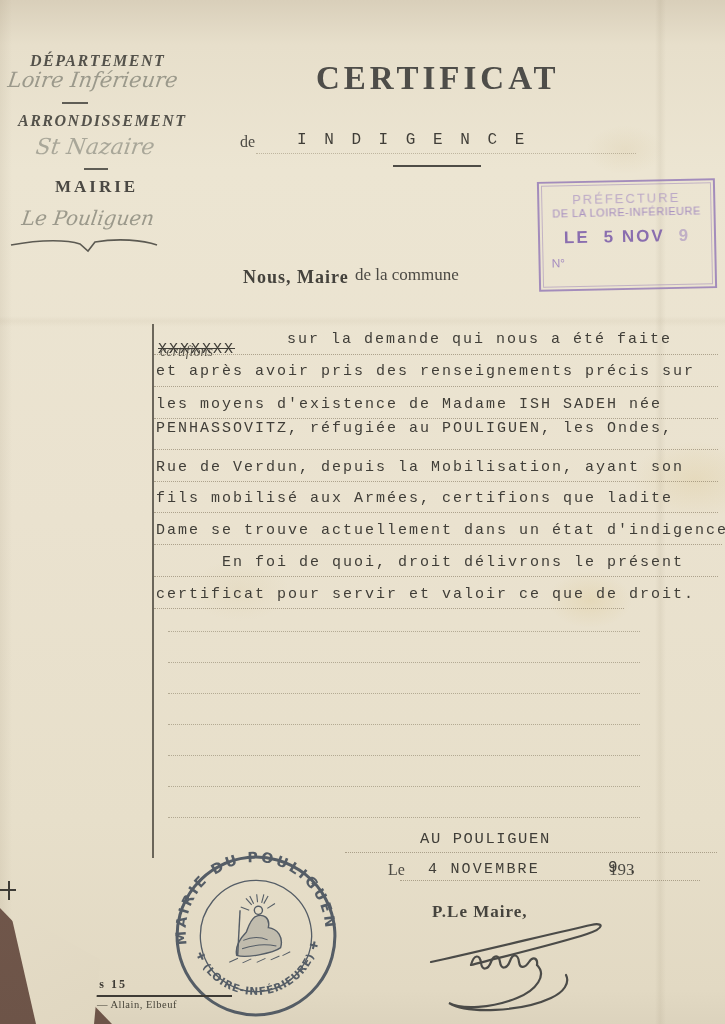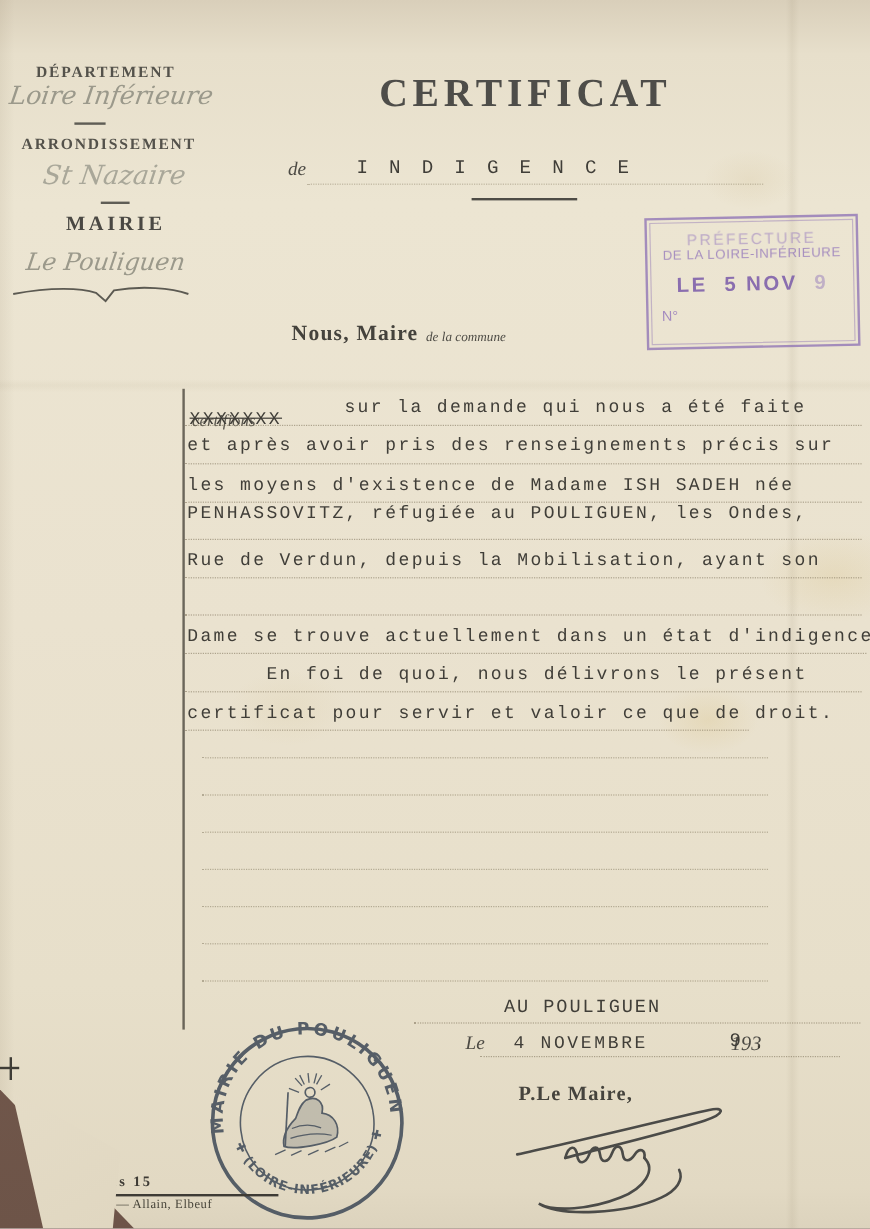--- a/index.html
+++ b/index.html
@@ -23,24 +23,24 @@
       linear-gradient(180deg,#d9cfba 0px,#e7dfcb 45px,#ece5d2 170px,#eae2cf 520px,#e7dfca 820px,#e2d9c3 990px,#dcd3bd 1024px);
   }
   #flap{
     position:absolute;inset:0;
     clip-path:polygon(10px 910px,100px 960px,94px 1024px,36px 1024px);
     background:linear-gradient(150deg,#f2ecdb 0%,#e8e0cc 55%,#d6cbb2 100%);
     filter:drop-shadow(2px 2px 2px rgba(60,40,20,.4));
   }
   .abs{position:absolute;white-space:nowrap;}
   
-  .printcaps{font-family:"Liberation Serif",serif;color:#54524b;letter-spacing:1.5px;font-size:13px;font-weight:bold;}
+  .printcaps{font-family:"Liberation Serif",serif;color:#54524b;letter-spacing:1.5px;font-size:16px;font-weight:bold;font-style:italic;}
   .script{font-family:"DejaVu Serif",serif;font-style:italic;color:#9b998b;transform:skewX(-8deg);}
   .typed{font-family:"Liberation Mono",monospace;font-size:15px;letter-spacing:2px;color:#403e38;}
-  .ital{font-family:"Liberation Serif",serif;font-style:italic;color:#4c4a44;}
+  .ital{font-family:"Liberation Serif",serif;color:#4c4a44;}
   .dotrule{position:absolute;height:0;border-top:1.3px dotted rgba(122,110,86,.55);}
   .blankrule{position:absolute;height:0;border-top:1.3px dotted rgba(122,110,86,.48);}
   .shortbar{position:absolute;background:#5f5d55;height:2px;}
   
   #prefstamp{
     position:absolute;left:538px;top:180px;width:174px;height:106px;
     border:2.5px solid rgba(133,103,178,.70);transform:rotate(-1.2deg);
     color:#8a68b5;font-family:"Liberation Sans",sans-serif;
   }
   #prefstamp .inner{position:absolute;inset:2px;border:1px solid rgba(133,103,178,.40);
@@ -96,37 +96,38 @@
       <div class="l3">
         <span>LE</span>
         <span>5 NOV</span>
         <span class="faint">9</span>
       </div>
       <div class="l4">N°</div>
     </div>
   </div>
 
   <div class="abs" style="left:243px;top:267px;font-size:18px;font-weight:bold;letter-spacing:1px;color:#44423c;font-family:'Liberation Serif',serif;">Nous, Maire</div>
-  <div class="abs ital" style="left:355px;top:275px;font-size:11px;">de la commune</div>
+  <div class="abs ital" style="left:355px;top:265px;font-size:17px;">de la commune</div>
 
   <div class="marginline"></div>
 
   <div class="abs typed" style="left:158px;top:331px;">
     <span class="strikewrap">
       <span class="strikeword">certifions</span>
       <span class="strikex typed">XXXXXXX</span>
     </span>
     <span style="margin-left:30px;">sur la demande qui nous a été faite</span>
   </div>
   <div class="abs typed" style="left:156px;top:396px;">les moyens d'existence de Madame ISH SADEH née</div>
   <div class="abs typed" style="left:156px;top:363px;">et après avoir pris des renseignements précis sur</div>
   <div class="abs typed" style="left:156px;top:420px;">PENHASSOVITZ, réfugiée au POULIGUEN, les Ondes,</div>
   <div class="abs typed" style="left:156px;top:459px;">Rue de Verdun, depuis la Mobilisation, ayant son</div>
+  <div class="abs typed" style="left:156px;top:490px;">fils mobilisé aux Armées, certifions que ladite</div>
   <div class="abs typed" style="left:156px;top:522px;">Dame se trouve actuellement dans un état d'indigence</div>
-  <div class="abs typed" style="left:222px;top:554px;">En foi de quoi, nous délivrons le présent</div>
+  <div class="abs typed" style="left:222px;top:554px;">En foi de quoi, droit délivrons le présent</div>
   <div class="abs typed" style="left:156px;top:586px;">certificat pour servir et valoir ce que de droit.</div>
 
   <div class="dotrule" style="left:154px;top:354px;width:564px;"></div>
   <div class="dotrule" style="left:154px;top:386px;width:564px;"></div>
   <div class="dotrule" style="left:154px;top:418px;width:564px;"></div>
   <div class="dotrule" style="left:154px;top:449px;width:564px;"></div>
   <div class="dotrule" style="left:154px;top:481px;width:564px;"></div>
   <div class="dotrule" style="left:154px;top:512px;width:564px;"></div>
   <div class="dotrule" style="left:154px;top:544px;width:568px;"></div>
   <div class="dotrule" style="left:154px;top:576px;width:564px;"></div>

